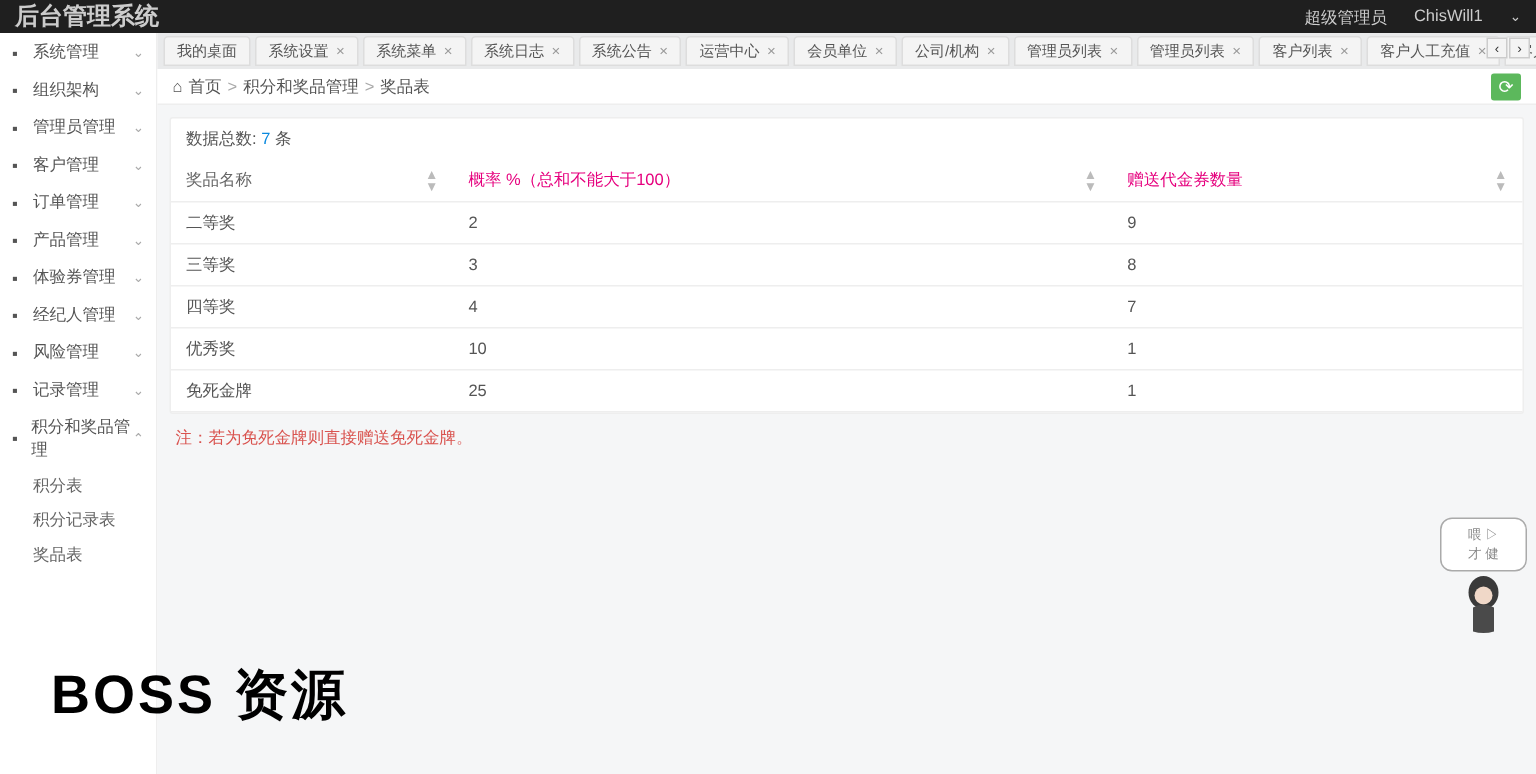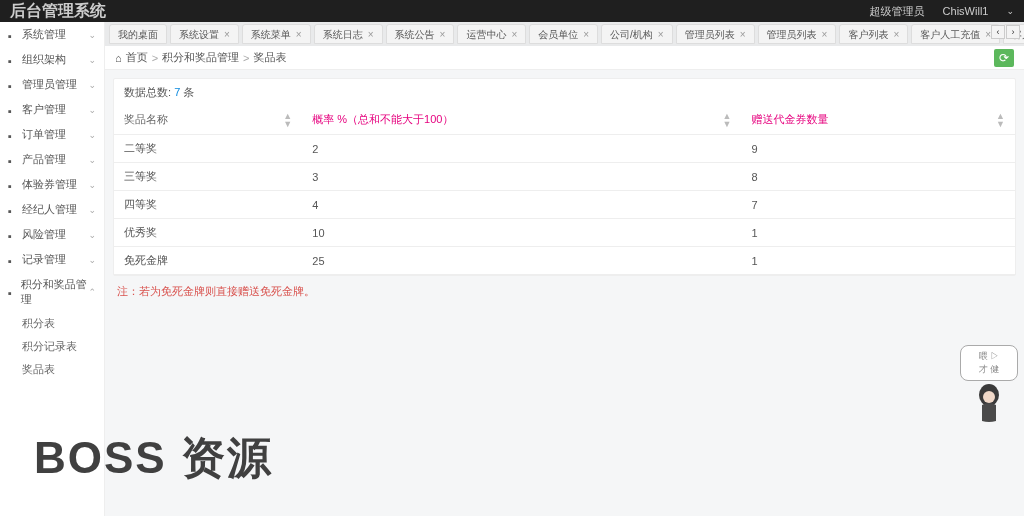--- a/index.html
+++ b/index.html
@@ -43,21 +43,21 @@
 table.grid { width: 100%; border-collapse: collapse; font-size: 11px; }
 table.grid th, table.grid td { border-bottom: 1px solid #eee; text-align: left; padding: 6px 10px; }
 table.grid th { color: #666; font-weight: normal; position: relative; }
 table.grid th.pink { color: #e6007e; }
 table.grid th .sort { float: right; color: #bbb; font-size: 9px; line-height: 8px; }
 table.grid td { color: #555; }
 
 .note { margin: 8px 12px; font-size: 11px; color: #d9534f; }
 
 
-.watermark { position: absolute; left: 34px; bottom: 28px; font-size: 44px; font-weight: bold; color: #404040; letter-spacing: 2px; pointer-events: none; }
+.watermark { position: absolute; left: 34px; bottom: 28px; font-size: 36px; font-weight: bold; color: #000000; letter-spacing: 2px; pointer-events: none; }
 
 
 .mascot { position: absolute; right: 6px; bottom: 90px; width: 58px; text-align: center; }
 .bubble { background: #fff; border: 1px solid #aaa; border-radius: 8px; padding: 4px 6px; font-size: 9px; color: #888; margin-bottom: 2px; white-space: nowrap; }
 .figure { width: 30px; height: 40px; margin: 0 auto; }
 </style>
 </head>
 <body>
 
 <div class="topbar">

